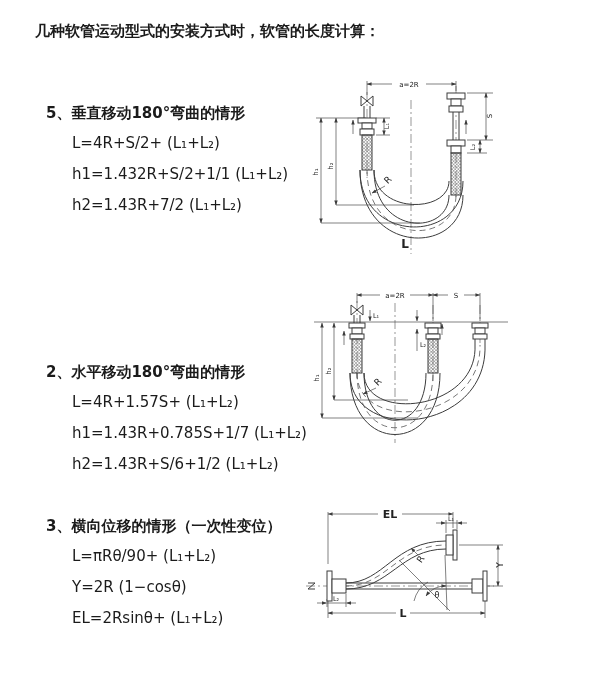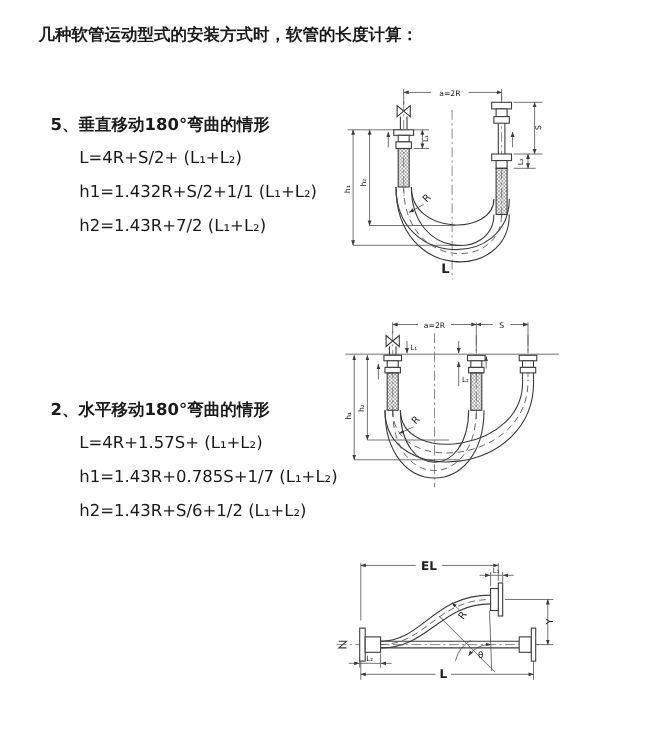--- a/index.html
+++ b/index.html
@@ -45,20 +45,28 @@
 
   <div class="section sec2">
     <div class="heading">2、水平移动180°弯曲的情形</div>
     <div class="formulas">
       <div class="formula">L=4R+1.57S+ (L₁+L₂)</div>
       <div class="formula">h1=1.43R+0.785S+1/7 (L₁+L₂)</div>
       <div class="formula">h2=1.43R+S/6+1/2 (L₁+L₂)</div>
     </div>
   </div>
 
+  <div class="section sec3">
+    <div class="heading">3、横向位移的情形（一次性变位）</div>
+    <div class="formulas">
+      <div class="formula">L=πRθ/90+ (L₁+L₂)</div>
+      <div class="formula">Y=2R (1−cosθ)</div>
+      <div class="formula">EL=2Rsinθ+ (L₁+L₂)</div>
+    </div>
+  </div>
 
   <svg class="svg1" width="282" height="190" viewBox="0 0 282 190" role="img">
     <defs>
       <marker id="m1e" markerWidth="7" markerHeight="7" refX="6.5" refY="3.5" orient="auto">
           <path d="M0,1 7,3.5 0,6" fill="#3c3c3c"></path>
         </marker>
       <marker id="m1s" markerWidth="7" markerHeight="7" refX="0.5" refY="3.5" orient="auto">
           <path d="M7,1 0,3.5 7,6" fill="#3c3c3c"></path>
         </marker>
       <pattern id="b1" patternUnits="userSpaceOnUse" width="3.2" height="3.2">

